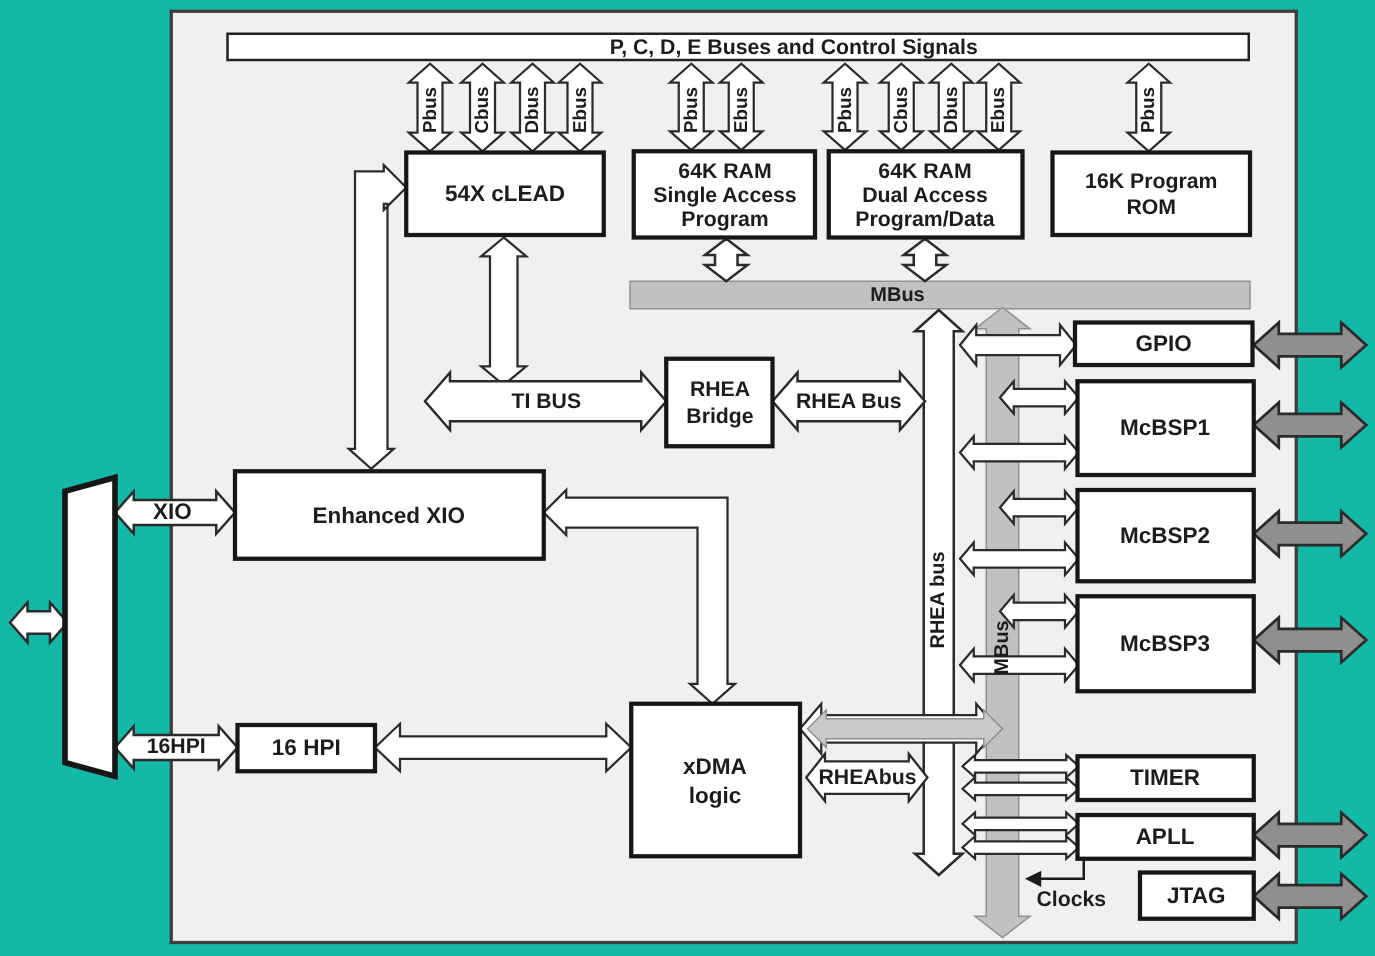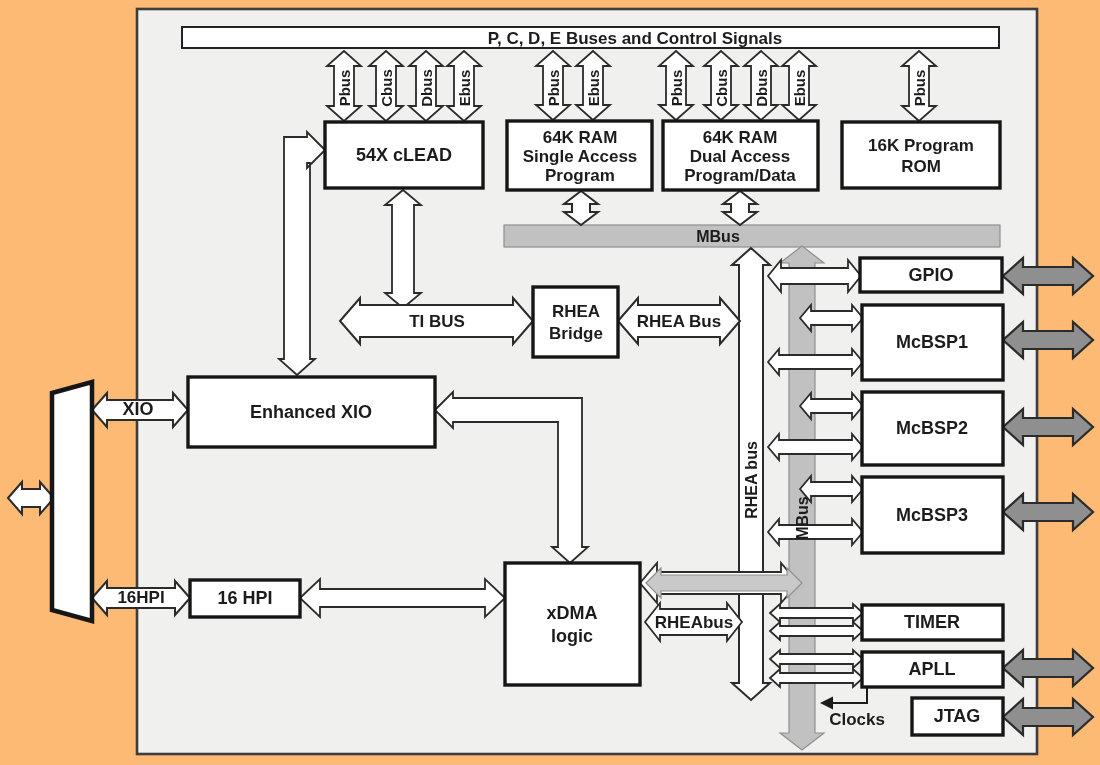--- a/index.html
+++ b/index.html
@@ -1,16 +1,16 @@
 <!DOCTYPE html>
 <html><head>
 <meta charset="utf-8">
 <style>
   html,body{margin:0;padding:0;background:#fff;}
-  .stage{width:1100px;height:765px;position:relative;background:#fdba74;font-family:"Liberation Sans",sans-serif;}
+  .stage{width:1100px;height:765px;position:relative;background:#14b8a6;font-family:"Liberation Sans",sans-serif;}
   svg text{font-family:"Liberation Sans",sans-serif;font-weight:bold;fill:#1c1c1c;text-anchor:middle;dominant-baseline:central;}
   .t15{font-size:15px;}
   .t16{font-size:16px;}
   .t17{font-size:17px;}
   .t18{font-size:18px;}
   .warr{fill:#ffffff;stroke:#2b2b2b;stroke-width:1.8;stroke-linejoin:miter;}
   .warr2{fill:#ffffff;stroke:#2b2b2b;stroke-width:2;stroke-linejoin:miter;}
   .garr{fill:#8f8f8f;stroke:#2b2b2b;stroke-width:2.2;stroke-linejoin:miter;}
   .busbar{fill:#c1c1c1;stroke:#8f8f8f;stroke-width:1.2;}
   .lgarr{fill:#c9c9c9;stroke:#8f8f8f;stroke-width:1.2;}

